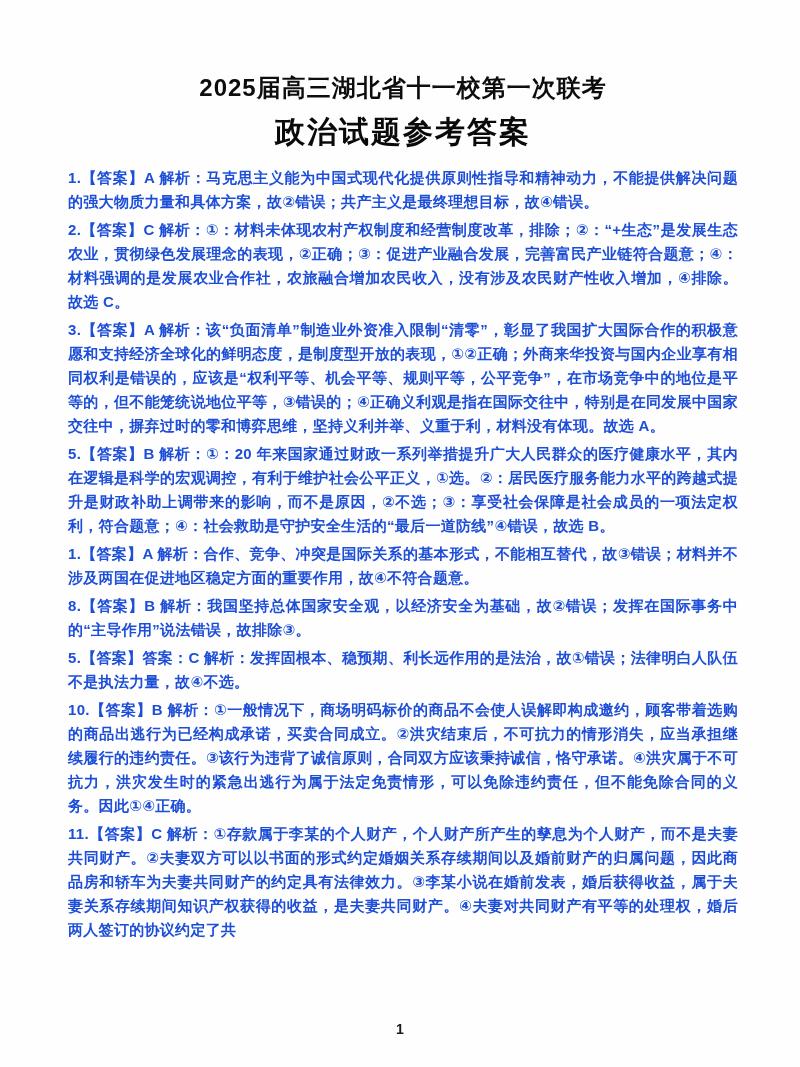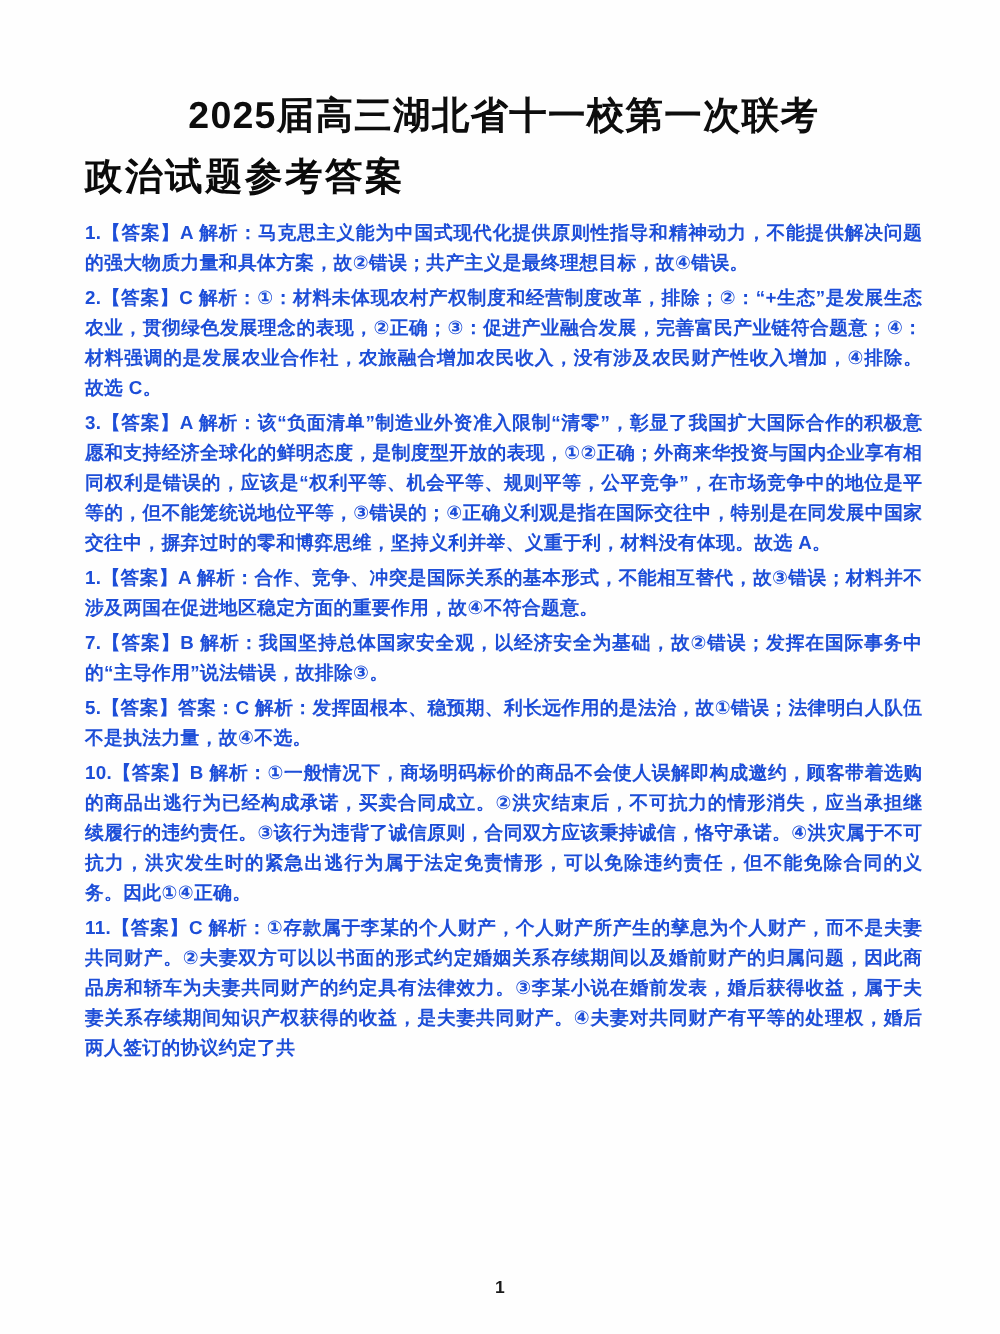--- a/index.html
+++ b/index.html
@@ -16,30 +16,31 @@
   }
   .page {
     position: relative;
     box-sizing: border-box;
     width: 800px;
     height: 1067px;
     padding: 72px 62px 0 68px;
     background: #fefefe;
   }
   .title-line1 {
-    font-size: 30px;
+    font-size: 24px;
     font-weight: 700;
     text-align: center;
     margin: 0 0 8px 0;
     letter-spacing: 1px;
     color: #0d0d0d;
   }
   .title-line2 {
     font-size: 30px;
     font-weight: 700;
+    text-align: center;
     margin: 0 0 13px 0;
     letter-spacing: 2px;
     color: #0a0a0a;
   }
   .answers p {
     font-size: 15px;
     font-weight: 700;
     line-height: 24px;
     letter-spacing: 0.3px;
     text-align: justify;
@@ -64,22 +65,23 @@
 <div class="page">
 
   <h1 class="title-line1">2025届高三湖北省十一校第一次联考</h1>
 
   <h2 class="title-line2">政治试题参考答案</h2>
 
   <div class="answers">
     <p>1.【答案】A 解析：马克思主义能为中国式现代化提供原则性指导和精神动力，不能提供解决问题的强大物质力量和具体方案，故②错误；共产主义是最终理想目标，故④错误。</p>
     <p>2.【答案】C 解析：①：材料未体现农村产权制度和经营制度改革，排除；②：“+生态”是发展生态农业，贯彻绿色发展理念的表现，②正确；③：促进产业融合发展，完善富民产业链符合题意；④：材料强调的是发展农业合作社，农旅融合增加农民收入，没有涉及农民财产性收入增加，④排除。故选 C。</p>
     <p>3.【答案】A 解析：该“负面清单”制造业外资准入限制“清零”，彰显了我国扩大国际合作的积极意愿和支持经济全球化的鲜明态度，是制度型开放的表现，①②正确；外商来华投资与国内企业享有相同权利是错误的，应该是“权利平等、机会平等、规则平等，公平竞争”，在市场竞争中的地位是平等的，但不能笼统说地位平等，③错误的；④正确义利观是指在国际交往中，特别是在同发展中国家交往中，摒弃过时的零和博弈思维，坚持义利并举、义重于利，材料没有体现。故选 A。</p>
+    <p>5.【答案】B 解析：①：20 年来国家通过财政一系列举措提升广大人民群众的医疗健康水平，其内在逻辑是科学的宏观调控，有利于维护社会公平正义，①选。②：居民医疗服务能力水平的跨越式提升是财政补助上调带来的影响，而不是原因，②不选；③：享受社会保障是社会成员的一项法定权利，符合题意；④：社会救助是守护安全生活的“最后一道防线”④错误，故选 B。</p>
     <p>1.【答案】A 解析：合作、竞争、冲突是国际关系的基本形式，不能相互替代，故③错误；材料并不涉及两国在促进地区稳定方面的重要作用，故④不符合题意。</p>
-    <p>7.【答案】B 解析：我国坚持总体国家安全观，以经济安全为基础，故②错误；发挥在国际事务中的“主导作用”说法错误，故排除③。</p>
+    <p>8.【答案】B 解析：我国坚持总体国家安全观，以经济安全为基础，故②错误；发挥在国际事务中的“主导作用”说法错误，故排除③。</p>
     <p>5.【答案】答案：C 解析：发挥固根本、稳预期、利长远作用的是法治，故①错误；法律明白人队伍不是执法力量，故④不选。</p>
     <p>10.【答案】B 解析：①一般情况下，商场明码标价的商品不会使人误解即构成邀约，顾客带着选购的商品出逃行为已经构成承诺，买卖合同成立。②洪灾结束后，不可抗力的情形消失，应当承担继续履行的违约责任。③该行为违背了诚信原则，合同双方应该秉持诚信，恪守承诺。④洪灾属于不可抗力，洪灾发生时的紧急出逃行为属于法定免责情形，可以免除违约责任，但不能免除合同的义务。因此①④正确。</p>
     <p>11.【答案】C 解析：①存款属于李某的个人财产，个人财产所产生的孳息为个人财产，而不是夫妻共同财产。②夫妻双方可以以书面的形式约定婚姻关系存续期间以及婚前财产的归属问题，因此商品房和轿车为夫妻共同财产的约定具有法律效力。③李某小说在婚前发表，婚后获得收益，属于夫妻关系存续期间知识产权获得的收益，是夫妻共同财产。④夫妻对共同财产有平等的处理权，婚后两人签订的协议约定了共</p>
   </div>
 
   <div class="page-footer">1</div>
 
 </div>
 
 </body></html>

